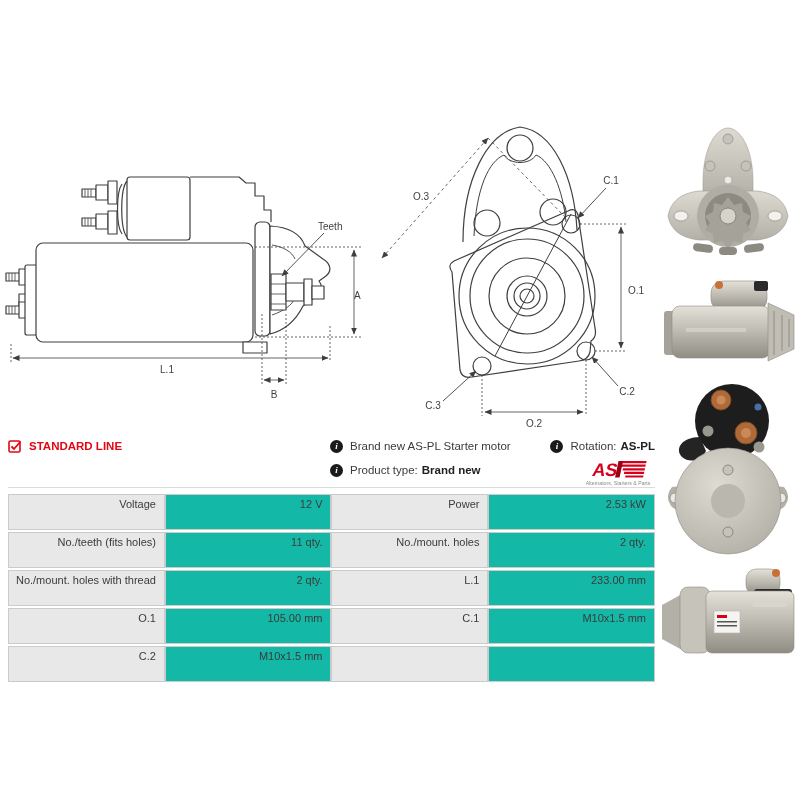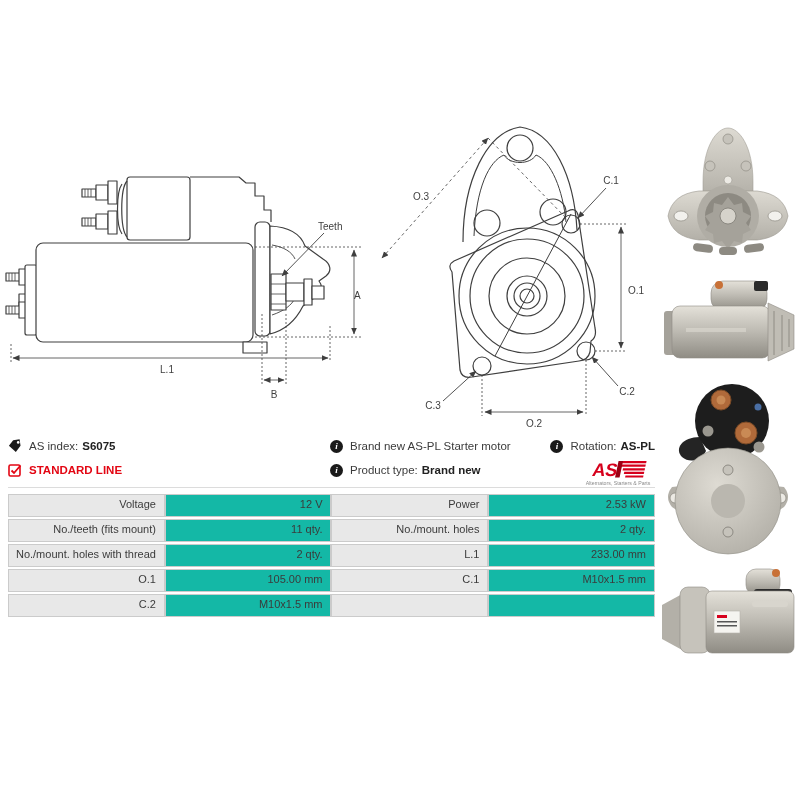--- a/index.html
+++ b/index.html
@@ -22,21 +22,21 @@
   .col3{position:absolute;right:0;top:2px;display:flex;flex-direction:column;align-items:flex-end;}
   .icon-circle-i{display:inline-flex;align-items:center;justify-content:center;width:13px;height:13px;
      border-radius:50%;background:#1a1a1a;color:#fff;font-size:9px;font-weight:bold;
      font-family:"Liberation Serif",serif;font-style:italic;flex:0 0 13px;}
   .divider{position:absolute;left:8px;top:487px;width:647px;height:1px;background:#dcdcdc;}
   
   .aspl-logo{margin-top:1px;}
   
   table.specs{position:absolute;left:8px;top:492px;width:647px;border-collapse:separate;border-spacing:0 2px;
      font-size:11px;table-layout:fixed;}
-  table.specs td{border:1px solid #cbcbcb;padding:3px 8px 3px 4px;text-align:right;vertical-align:top;
+  table.specs td{border:1px solid #cbcbcb;padding:3px 8px 16px 4px;text-align:right;vertical-align:top;
      height:15px;line-height:1.25;color:#3b3b3b;overflow:hidden;}
   td.lbl{background:#e8e8e8;width:24.2%;}
   td.val{background:#14b8a6;width:25.8%;}
 </style>
 </head>
 <body>
 
 <div class="page">
 
   <svg class="drawing" style="left:3px;top:118px" width="367" height="302" viewBox="0 0 367 302">
@@ -240,28 +240,20 @@
       <rect x="50" y="28" width="88" height="62" rx="6" fill="url(#m2)" stroke="#8f8c84" stroke-width=".6"></rect>
       <rect x="58" y="48" width="26" height="22" fill="#f5f4f0" stroke="#b5b2aa" stroke-width=".6"></rect>
       <path d="M61,52 h10 v3 h-10 z" fill="#d6001c"></path>
       <path d="M61,58 h20 v1.5 h-20 z M61,62 h20 v1.5 h-20 z" fill="#555"></path>
       <rect x="96" y="38" width="36" height="6" rx="3" fill="#d8d5cd"></rect>
     </svg>
   </div>
 
   <div class="info">
     <div class="col1">
-      <div class="info-line">
-        <svg width="14" height="14" viewBox="0 0 14 14">
-          <path d="M1,6 L6,1 L12.5,1 L12.5,7.5 L7,13 Z" fill="#1a1a1a" transform="rotate(-8 7 7)"></path>
-          <circle cx="10.2" cy="3.4" r="1.3" fill="#fff"></circle>
-        </svg>
-        <span class="lab">AS index:</span>
-        <b>S6075</b>
-      </div>
       <div class="info-line">
         <svg width="14" height="14" viewBox="0 0 14 14">
           <rect x="1" y="2" width="11" height="11" rx="1.5" fill="none" stroke="#e30613" stroke-width="1.6"></rect>
           <path d="M3.5,7.5 L6,10 L12.5,2.5" fill="none" stroke="#e30613" stroke-width="1.8"></path>
         </svg>
         <span class="lab red">STANDARD LINE</span>
       </div>
     </div>
     <div class="col2">
       <div class="info-line">
@@ -299,21 +291,21 @@
 
   <table class="specs">
     <tbody>
       <tr>
         <td class="lbl">Voltage</td>
         <td class="val">12 V</td>
         <td class="lbl">Power</td>
         <td class="val">2.53 kW</td>
       </tr>
       <tr>
-        <td class="lbl">No./teeth (fits mount)</td>
+        <td class="lbl">No./teeth (fits holes)</td>
         <td class="val">11 qty.</td>
         <td class="lbl">No./mount. holes</td>
         <td class="val">2 qty.</td>
       </tr>
       <tr>
         <td class="lbl">No./mount. holes with thread</td>
         <td class="val">2 qty.</td>
         <td class="lbl">L.1</td>
         <td class="val">233.00 mm</td>
       </tr>

